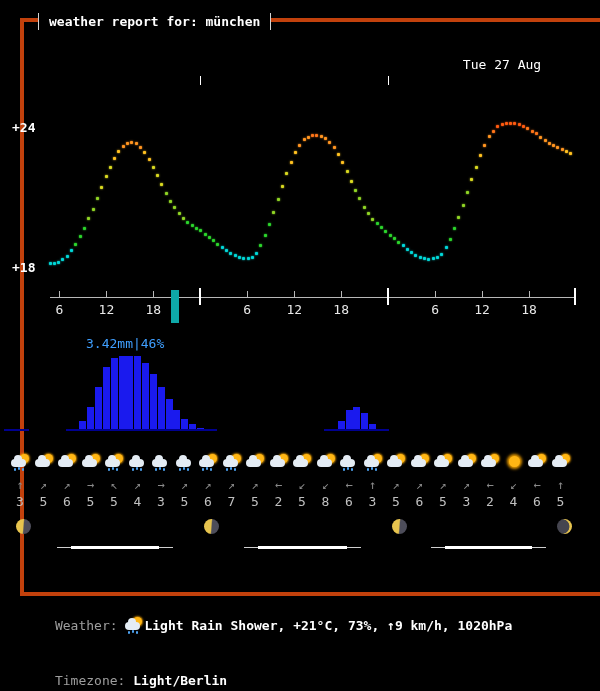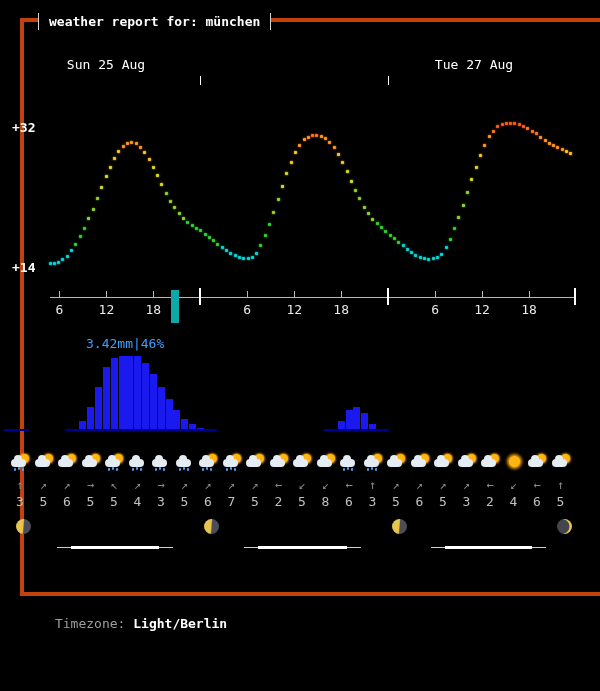--- a/index.html
+++ b/index.html
@@ -43,27 +43,26 @@
 </style>
 </head>
 <body>
 
 <div id="stage">
 
   <div id="frame">
     <span id="frame-title">weather report for: münchen</span>
   </div>
 
-  <div class="day-label" style="left:12px">Sun 25 Aug</div>
-  <div class="day-label" style="left:380px">Tue 27 Aug</div>
+  <div class="day-label" style="left:408px">Tue 27 Aug</div>
   <div class="day-tick" style="left:200px"></div>
   <div class="day-tick" style="left:388px"></div>
 
-  <div class="ylab" style="top:120px">+32</div>
-  <div class="ylab" style="top:260px">+14</div>
+  <div class="ylab" style="top:120px">+24</div>
+  <div class="ylab" style="top:260px">+18</div>
 
   <div id="plot">
       <div class="temp-dot" style="left: 48.5648px; top: 261.821px; background: rgb(0, 215, 215); box-shadow: rgb(0, 215, 215) 0px 0px 2px;"></div>
       <div class="temp-dot" style="left: 52.8691px; top: 261.672px; background: rgb(0, 215, 215); box-shadow: rgb(0, 215, 215) 0px 0px 2px;"></div>
       <div class="temp-dot" style="left: 57.1734px; top: 261.125px; background: rgb(0, 215, 215); box-shadow: rgb(0, 215, 215) 0px 0px 2px;"></div>
       <div class="temp-dot" style="left: 61.4777px; top: 258.339px; background: rgb(0, 215, 215); box-shadow: rgb(0, 215, 215) 0px 0px 2px;"></div>
       <div class="temp-dot" style="left: 65.782px; top: 255.055px; background: rgb(0, 215, 215); box-shadow: rgb(0, 215, 215) 0px 0px 2px;"></div>
       <div class="temp-dot" style="left: 70.0863px; top: 249.035px; background: rgb(0, 215, 215); box-shadow: rgb(0, 215, 215) 0px 0px 2px;"></div>
       <div class="temp-dot" style="left: 74.3906px; top: 242.717px; background: rgb(43, 212, 43); box-shadow: rgb(43, 212, 43) 0px 0px 2px;"></div>
       <div class="temp-dot" style="left: 78.6949px; top: 235.055px; background: rgb(43, 212, 43); box-shadow: rgb(43, 212, 43) 0px 0px 2px;"></div>
@@ -398,17 +397,20 @@
       <div class="moon half" style="left: 204px;"></div>
       <div class="moon half" style="left: 392px;"></div>
       <div class="moon crescent" style="left: 557px;"></div>
       <div class="dayline" style="left: 57px; width: 116px;"></div>
       <div class="dayline" style="left: 244px; width: 117px;"></div>
       <div class="dayline" style="left: 431px; width: 115px;"></div>
     </div>
 
   <div id="footer">
     <div class="ln">
+      <span class="lab">Weather: </span><span class="wicon inline sunrain"><span class="sun"></span><span class="cloud"></span><span class="drops"></span></span><span class="val">Light Rain Shower, +21°C, 73%, ↑9 km/h, 1020hPa</span>
+    </div>
+    <div class="ln">
       <span class="lab">Timezone: </span><span class="val">Light/Berlin</span>
     </div>
 
   </div>
 </div>
 
 </body></html>

